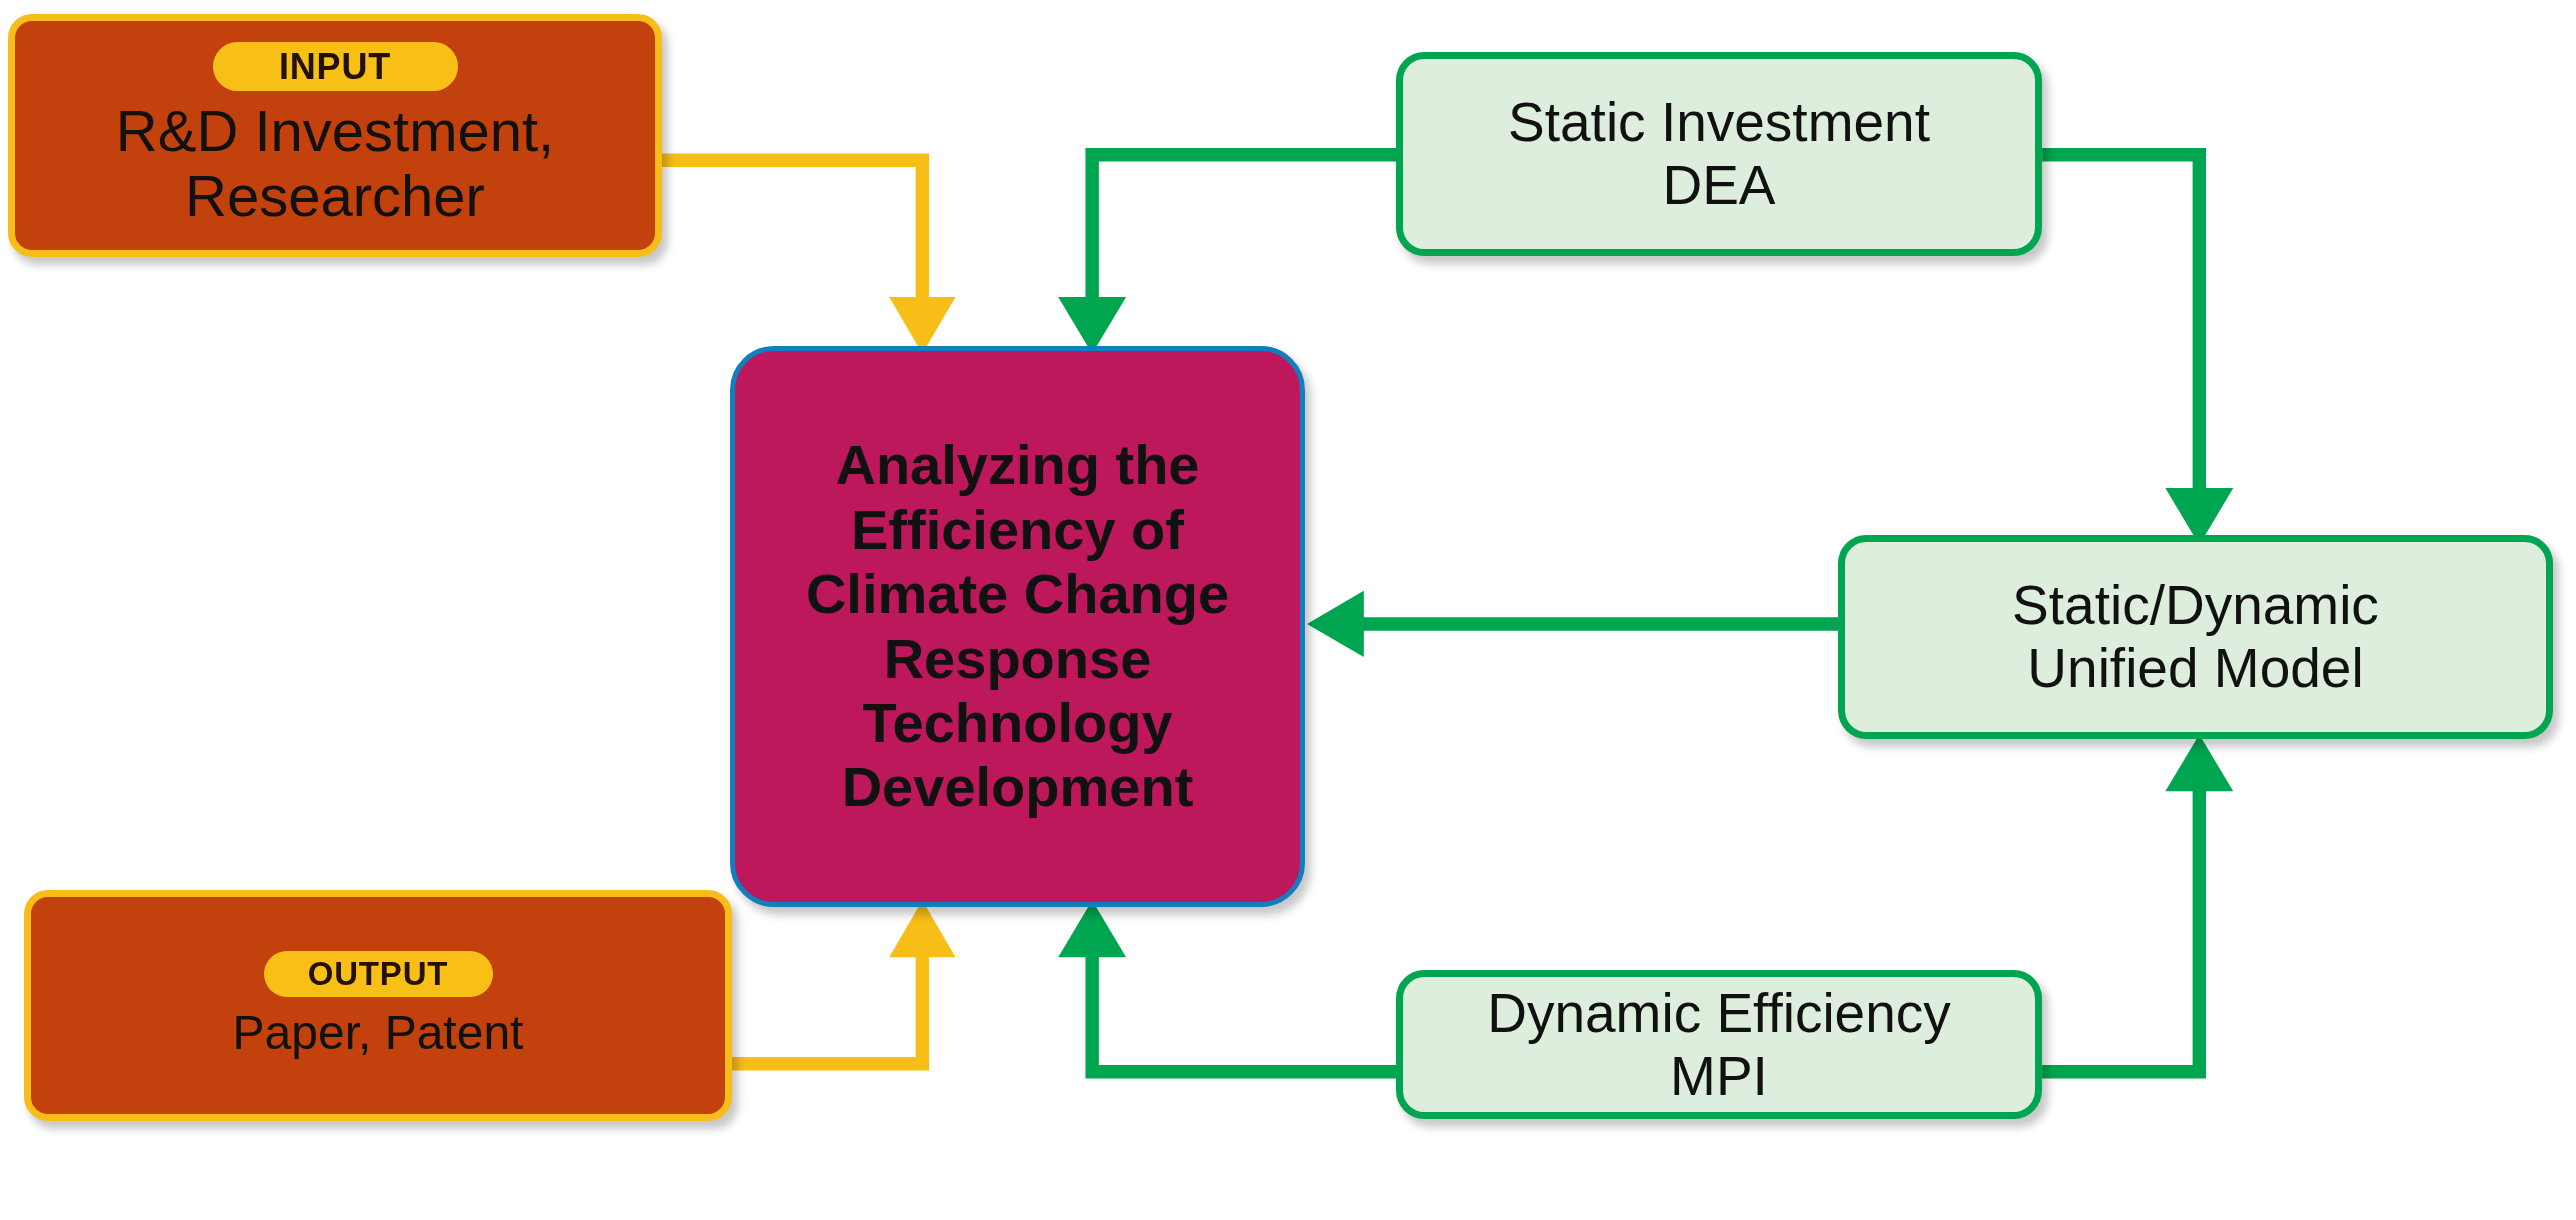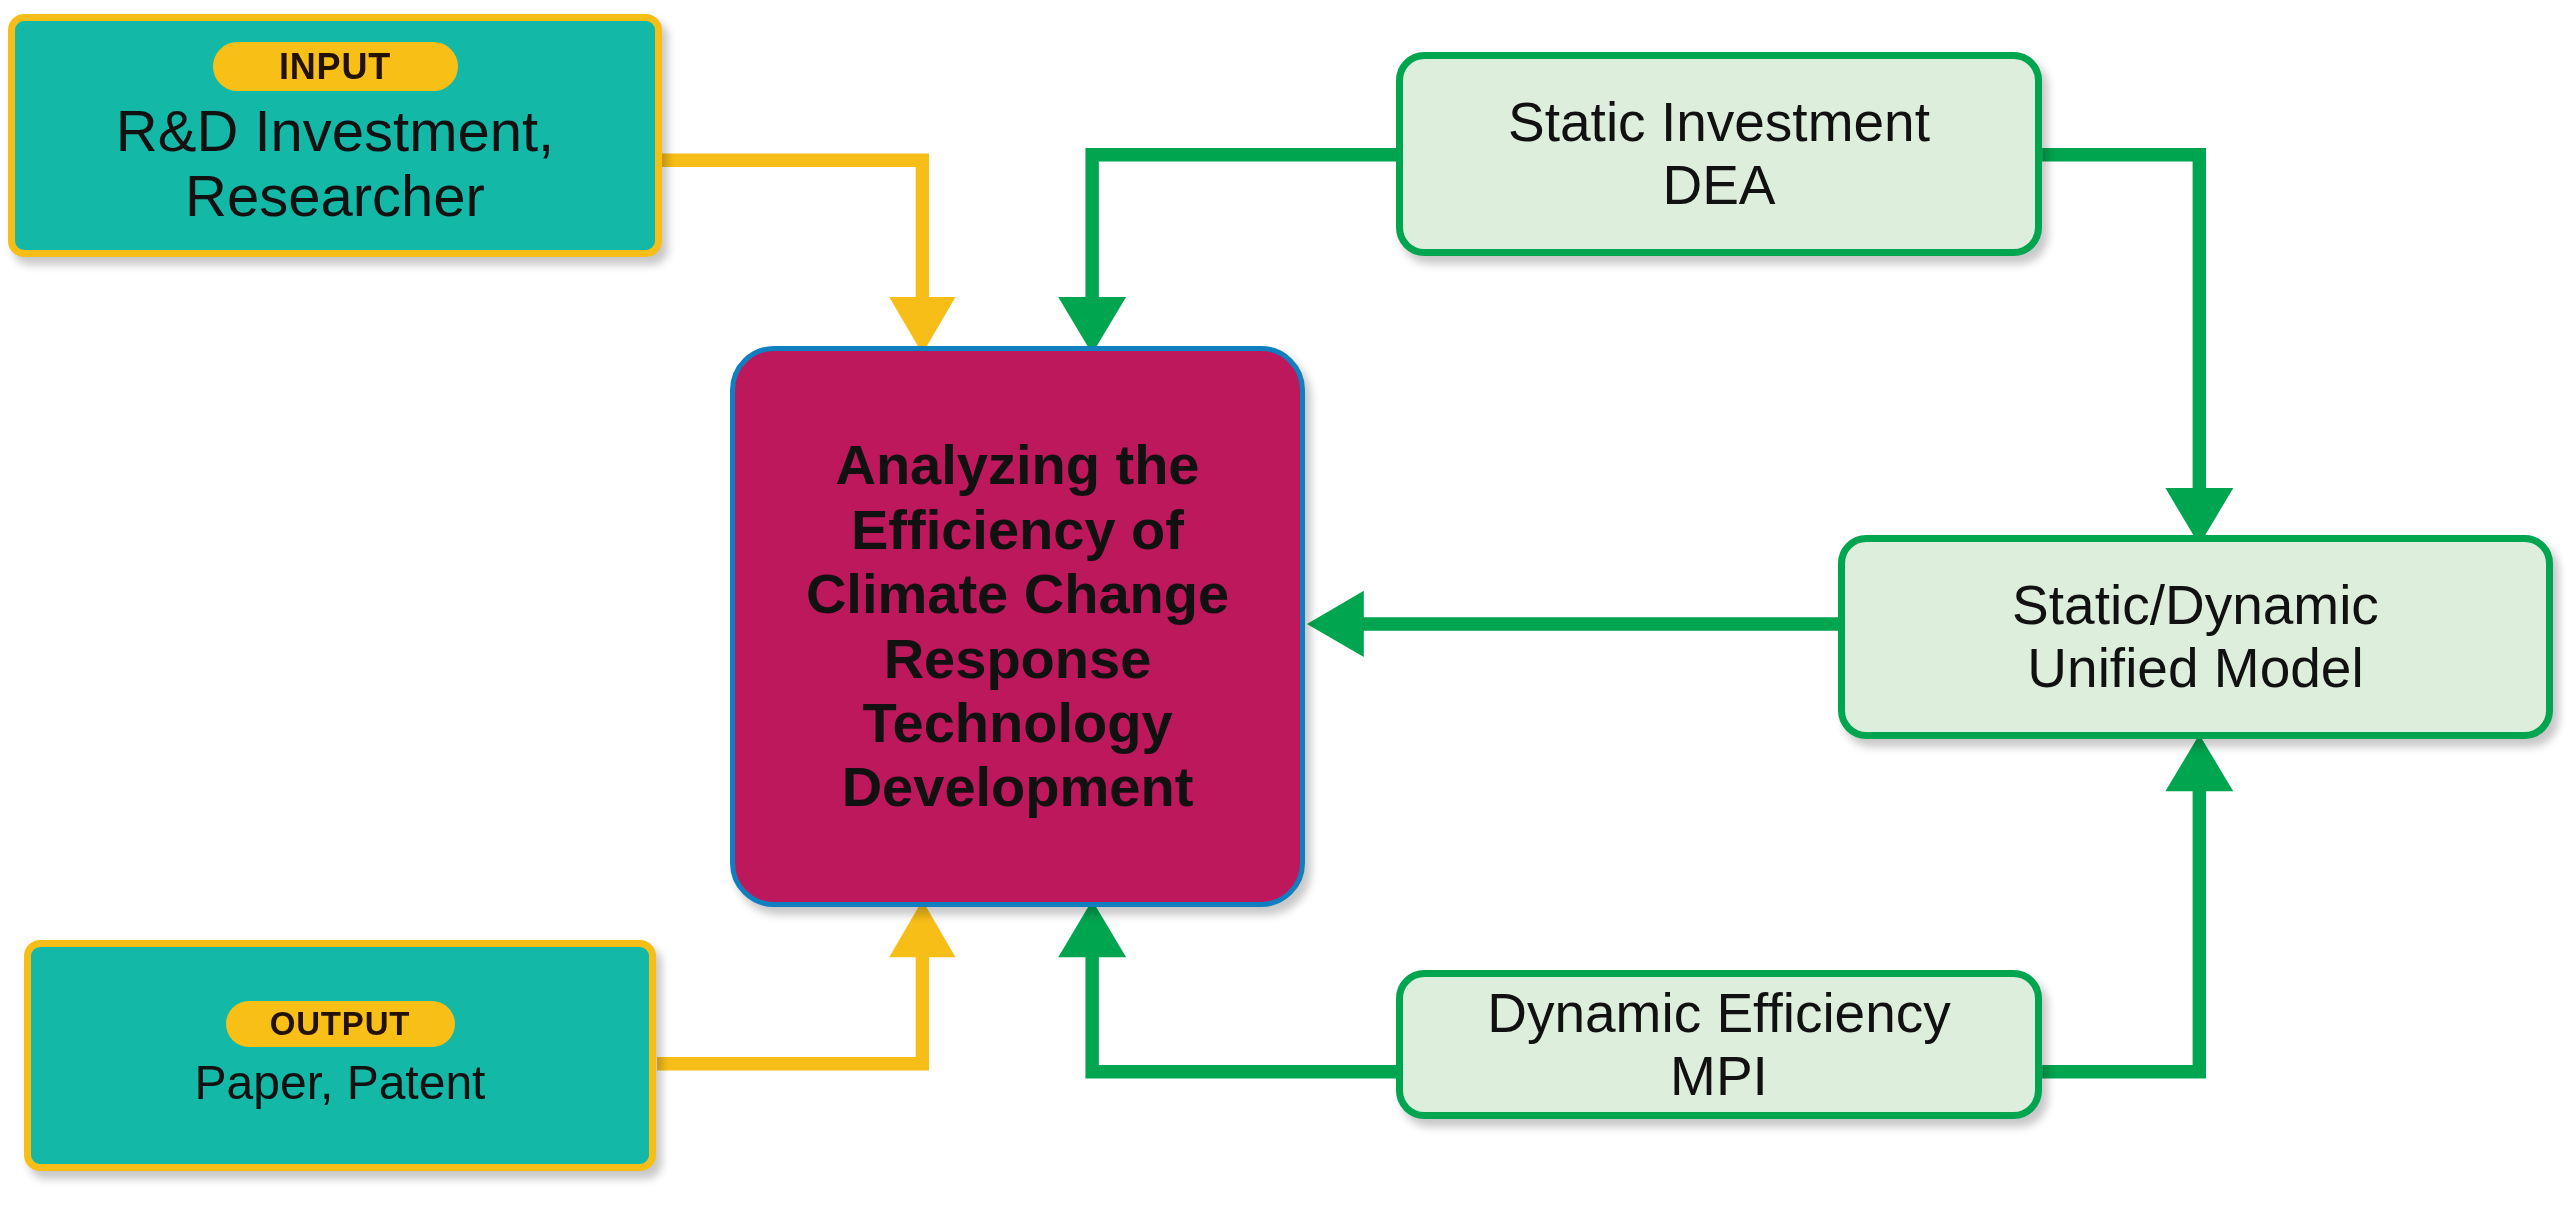--- a/index.html
+++ b/index.html
@@ -28,23 +28,23 @@
     color: #111111;
     z-index: 5;
   }
   .node-label {
     white-space: pre-line;
     line-height: 1.12;
   }
 
   
   .io-box {
-    background: #14b8a6;
+    background: #c2410c;
     border: 7.1px solid #F7BE18;
-    border-radius: 16px;
+    border-radius: 24px;
     box-shadow: 5.5px 7.1px 8px rgba(0,0,0,0.22);
   }
   .io-pill {
     background: #F8C017;
     border-radius: 79px;
     color: #231200;
     font-weight: bold;
     letter-spacing: 0.8px;
     display: flex;
     align-items: center;
@@ -56,22 +56,22 @@
     width: 654px; height: 243px;
   }
   #node-input .io-pill {
     font-size: 36px;
     width: 245px; height: 49px;
     margin-bottom: 8px;
   }
   #node-input .node-label { font-size: 58px; }
 
   #node-output {
-    left: 24px; top: 940px;
-    width: 632px; height: 231px;
+    left: 24px; top: 890px;
+    width: 708px; height: 231px;
   }
   #node-output .io-pill {
     font-size: 33px;
     width: 229px; height: 46px;
     margin-bottom: 9.5px;
   }
   #node-output .node-label { font-size: 48px; }
 
   
   #node-center {

